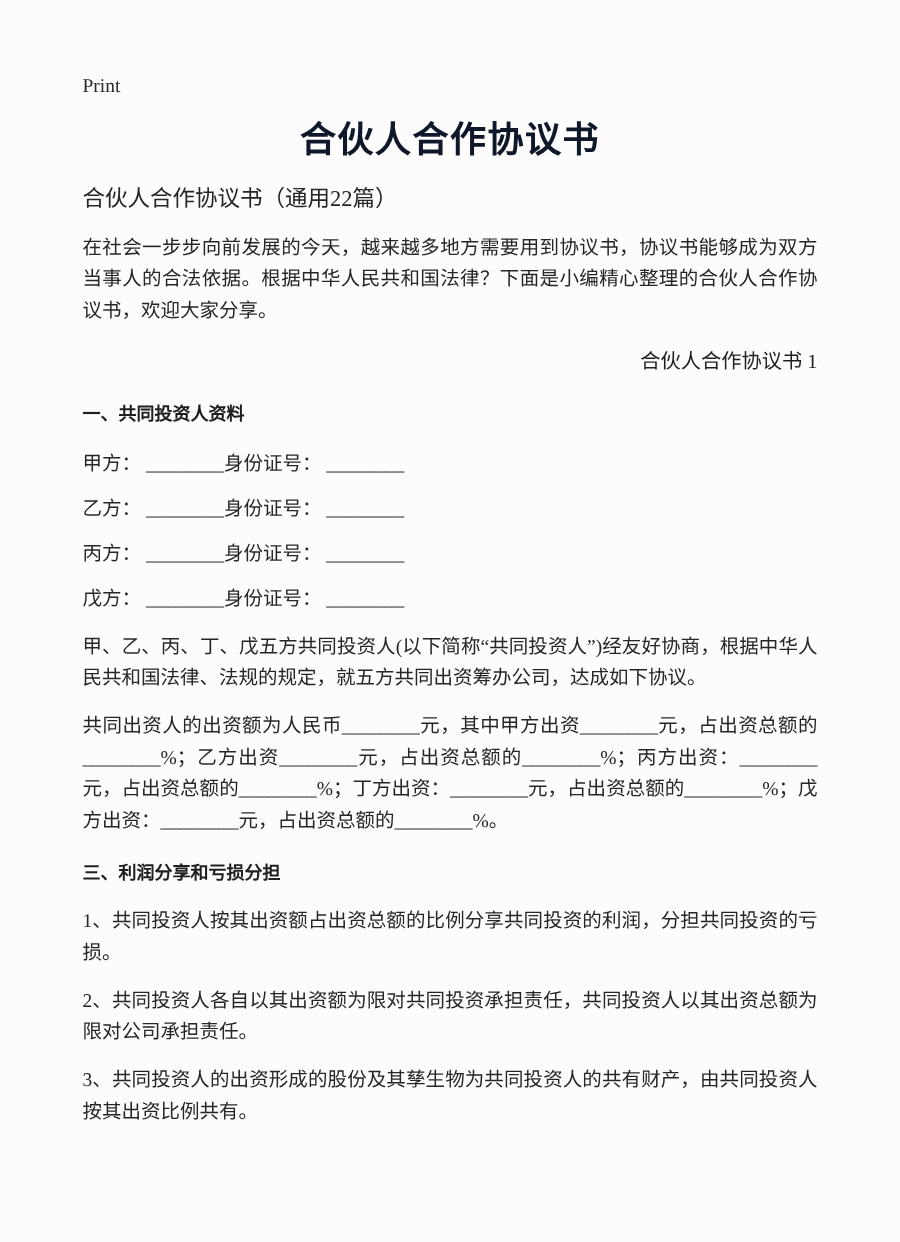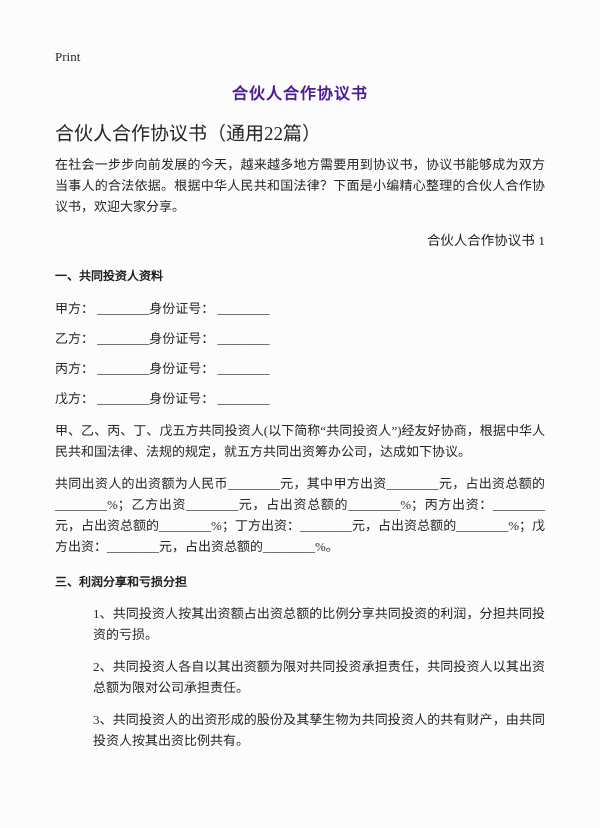--- a/index.html
+++ b/index.html
@@ -24,29 +24,29 @@
     font-size: 13px;
     line-height: 16px;
     color: #2a2a2a;
     cursor: pointer;
     text-decoration: none;
     margin: 0 0 2px 0;
   }
   h1.doc-title {
     margin: 14px 0 0 0;
     text-align: center;
-    font-size: 16px;
+    font-size: 24px;
     line-height: 26px;
     font-weight: bold;
-    color: #4c1d95;
+    color: #0f172a;
     letter-spacing: 1px;
   }
   .subtitle {
     margin: 17px 0 0 0;
-    font-size: 19px;
+    font-size: 15px;
     line-height: 19px;
     font-weight: normal;
   }
   p.para {
     margin: 11px 0 0 0;
     text-align: justify;
   }
   h2.doc-subheading {
     margin: 14px 0 0 0;
     font-size: 13.5px;
@@ -61,21 +61,21 @@
     line-height: 20px;
     font-weight: bold;
     color: #1f1f1f;
   }
   p.party-line {
     margin: 9px 0;
     line-height: 21px;
     white-space: pre;
   }
   .parties { margin-top: 12px; }
-  .clauses p.para { margin-top: 11px; margin-left: 38px; }
+  .clauses p.para { margin-top: 11px; }
 </style>
 </head>
 <body>
 
 <div class="page">
 
   <a class="print-link">Print</a>
 
   <h1 class="doc-title">合伙人合作协议书</h1>
 

